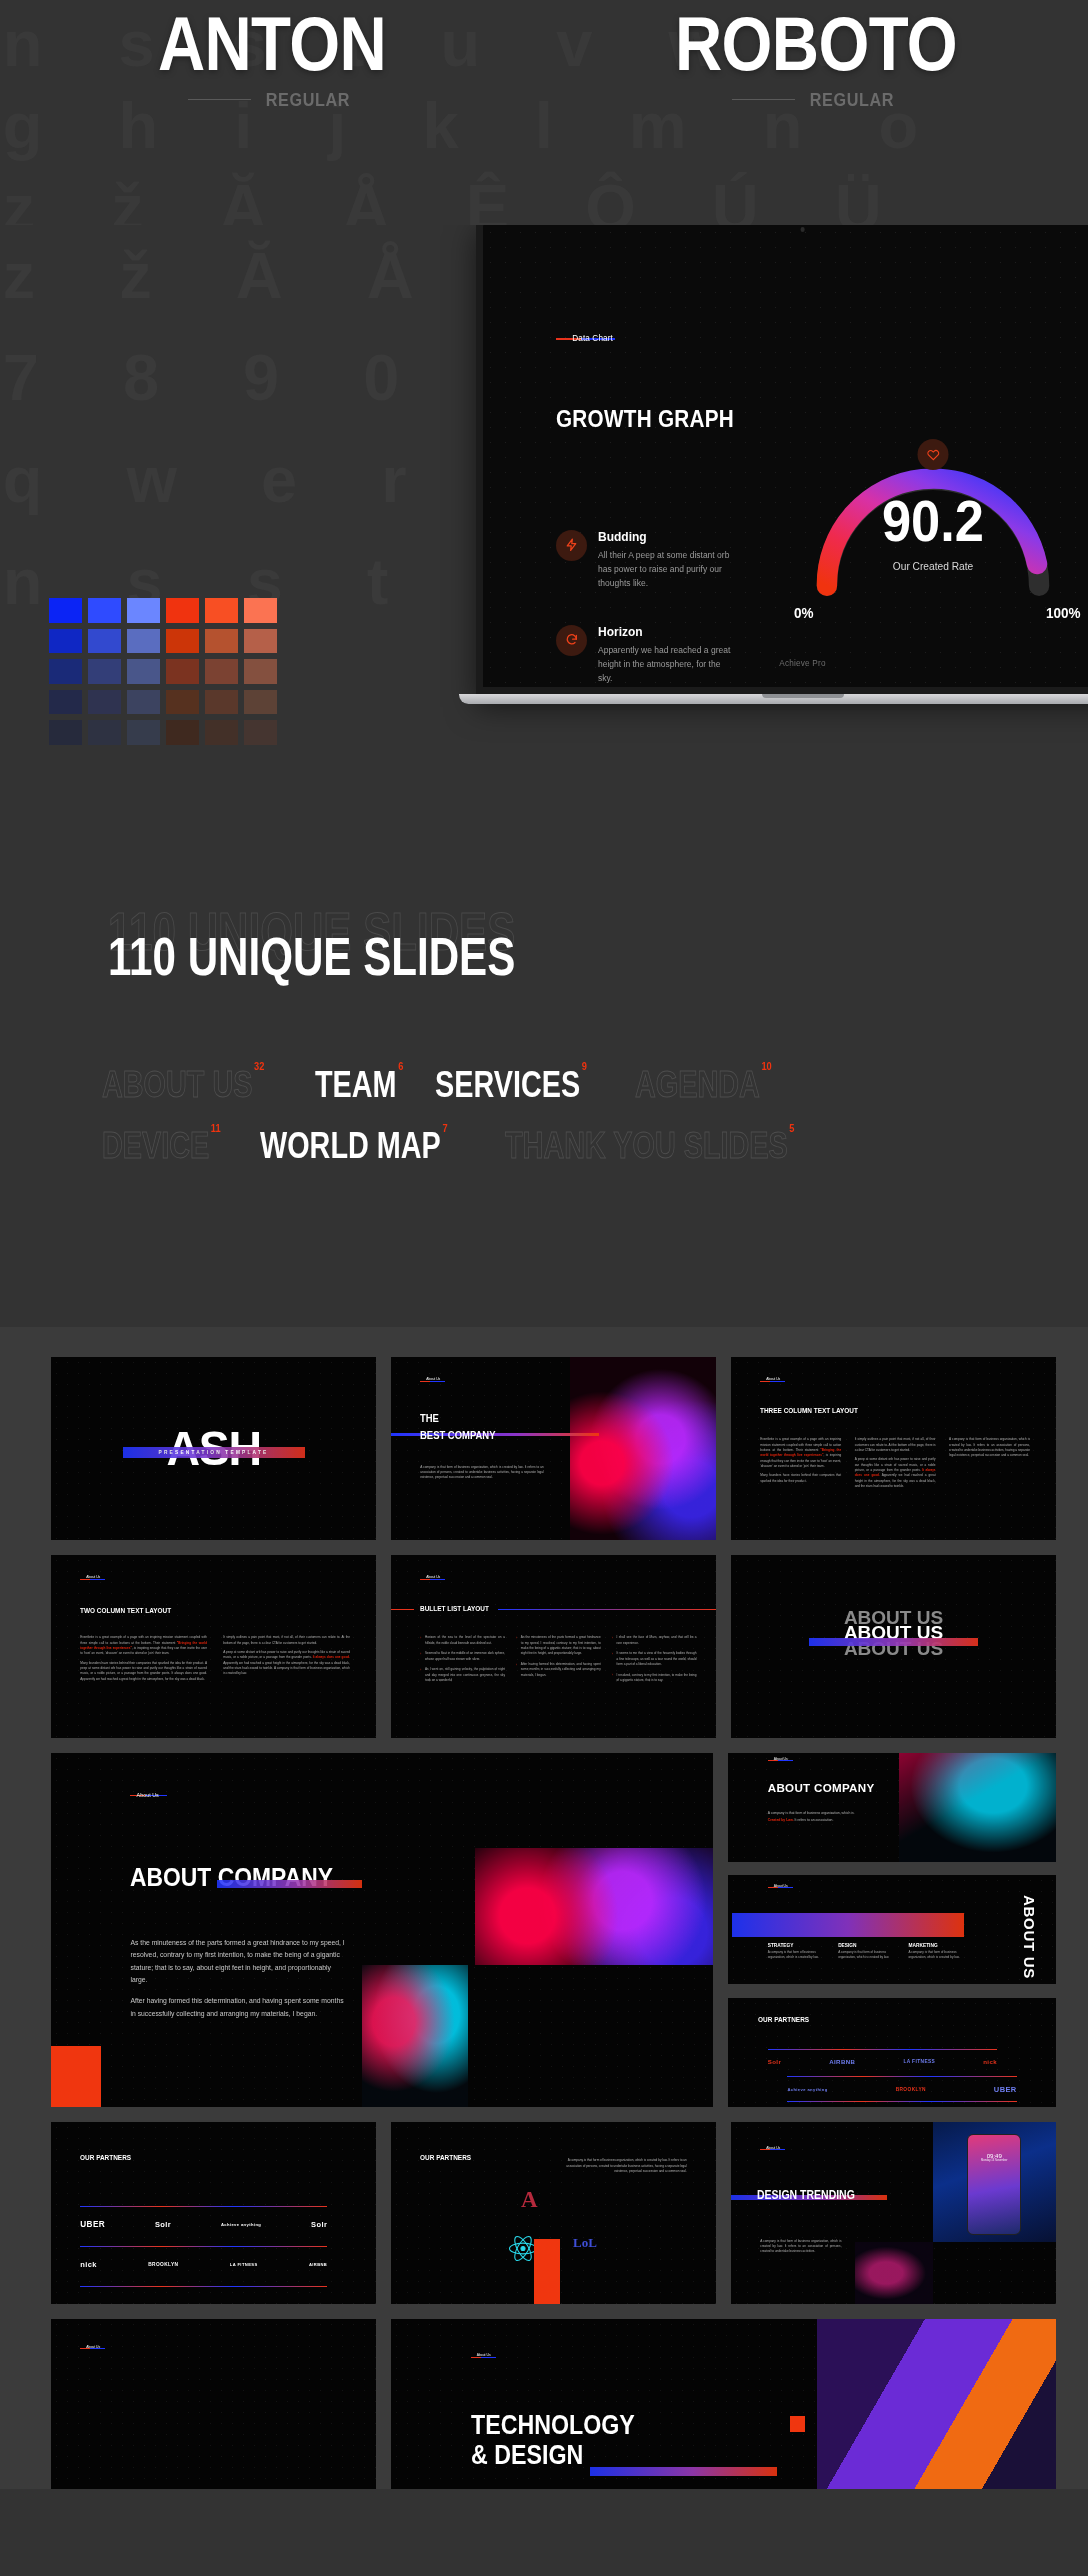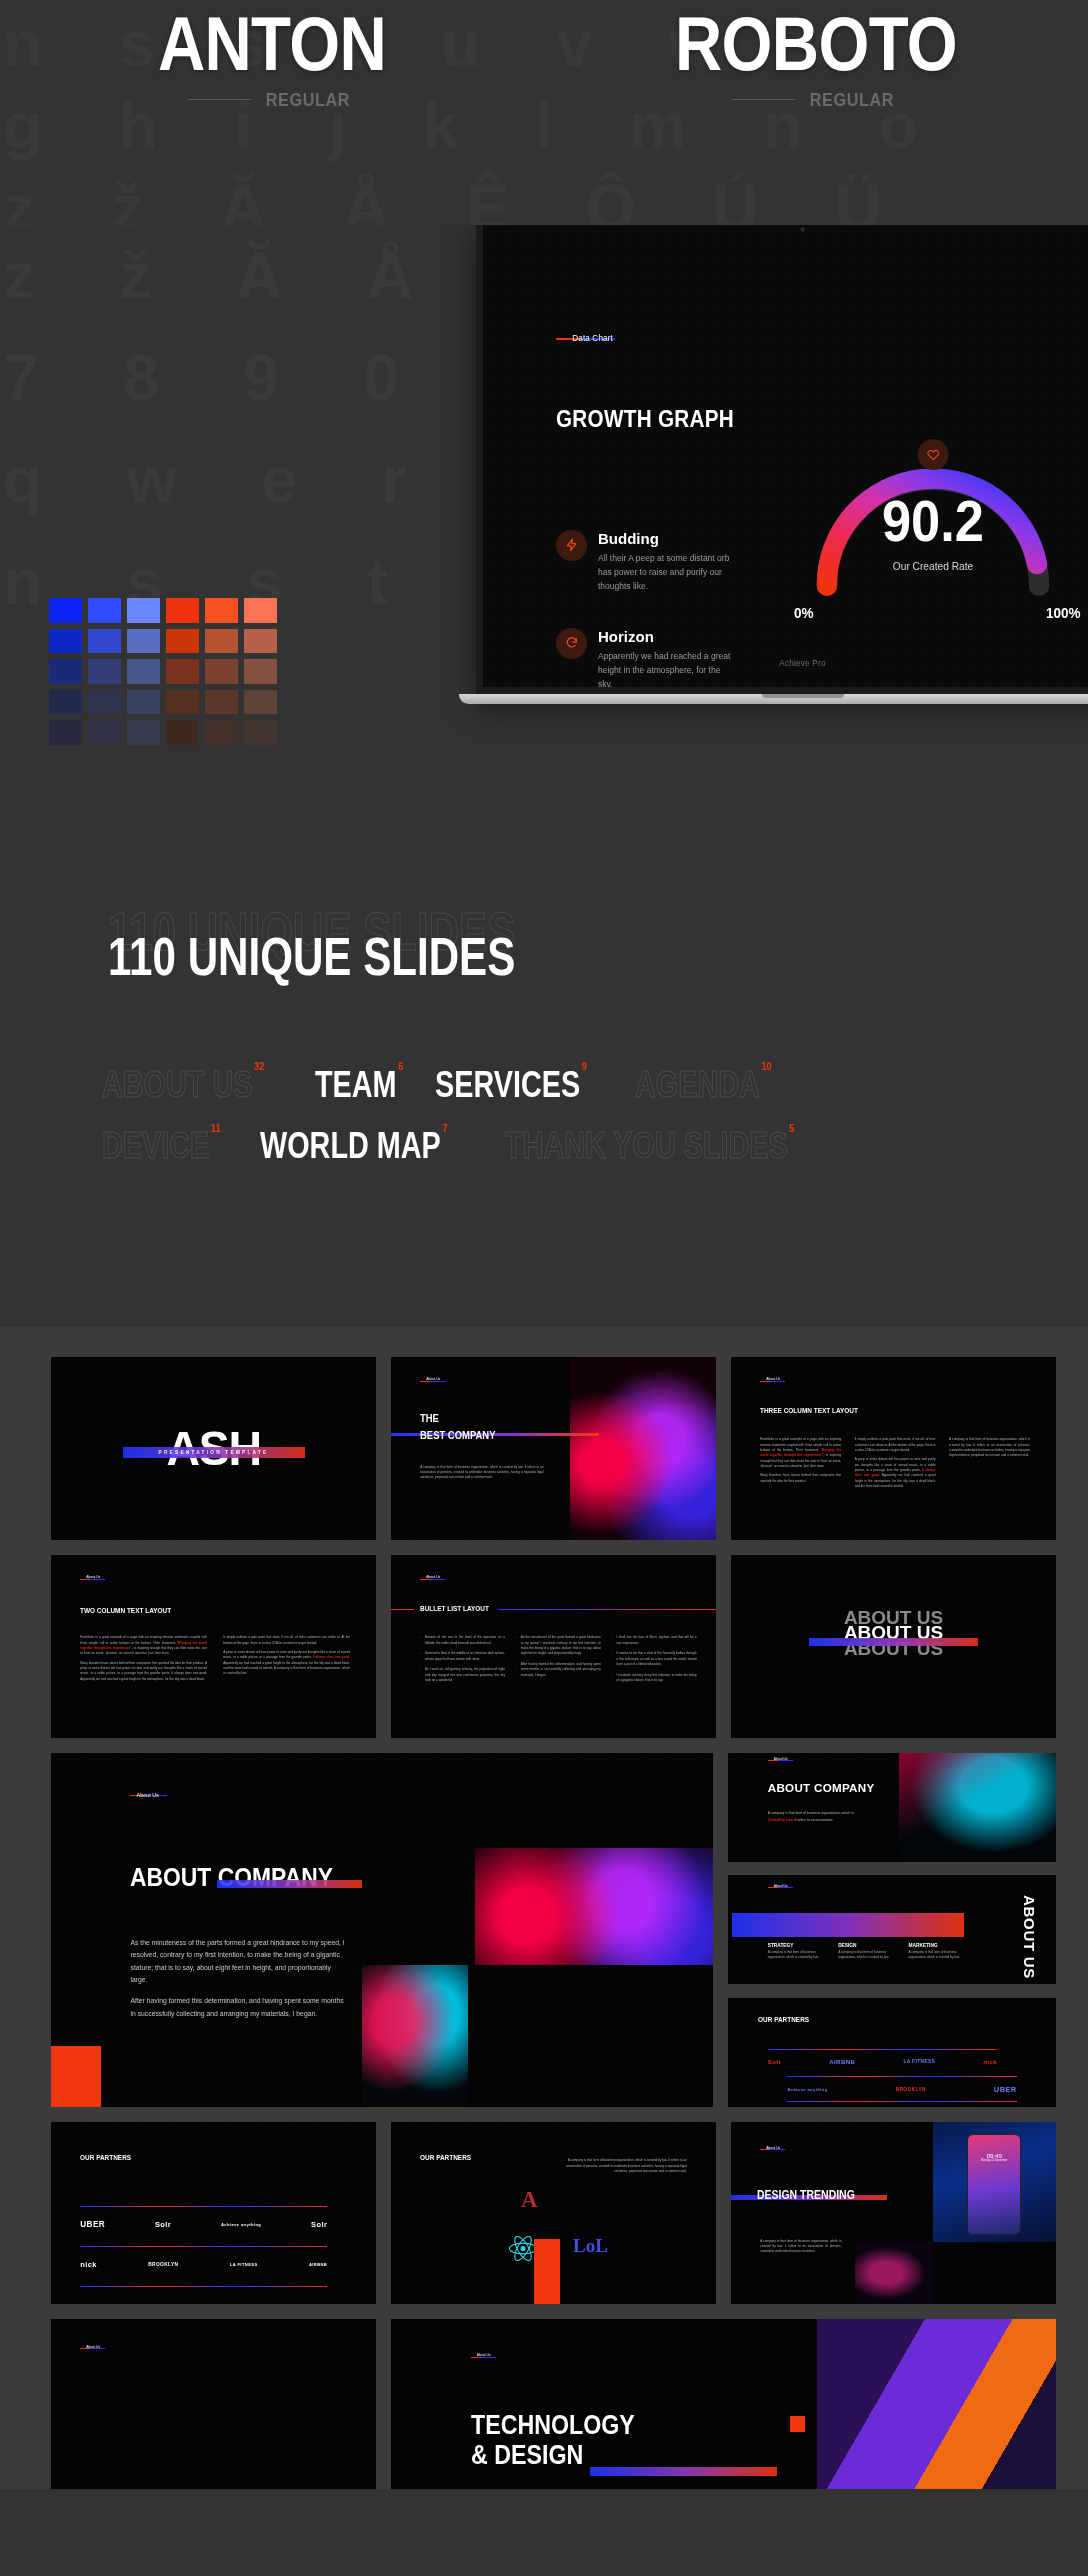--- a/index.html
+++ b/index.html
@@ -48,21 +48,21 @@
   .eyebrow{display:flex;align-items:center;gap:0;position:relative}
   .eyebrow .l-red{width:24.5px;height:1.4px;background:#e8331c}
   .eyebrow .l-blue{width:34px;height:1.4px;background:#1f35ff}
   .eyebrow .lbl{position:absolute;left:16.3px;top:-4.1px;font-size:8.2px;color:#ffffff;letter-spacing:0.1px}
 
   .scr-title{font-family:"Liberation Sans Narrow","Liberation Sans",sans-serif;font-weight:700;
     color:#fff;font-size:23px;letter-spacing:0.3px;transform:scaleX(.9);transform-origin:left}
   .feat{display:flex;gap:11px;margin-top:20.4px}
   .feat-ic{width:31px;height:31px;border-radius:50%;background:#3d1a10;flex:0 0 31px;display:flex;
     align-items:center;justify-content:center}
-  .feat-h{color:#fff;font-size:15px;font-weight:700;margin-bottom:4.1px}
+  .feat-h{color:#fff;font-size:12px;font-weight:700;margin-bottom:4.1px}
   .feat-p{color:#9b9b9b;font-size:8.5px;line-height:1.65;max-width:135px}
 
   .gauge-wrap{position:absolute;right:53px;top:169px;width:272px;height:204px}
   .gauge-val{position:absolute;left:0;right:0;top:102px;text-align:center;
     font-family:"Liberation Sans Narrow","Liberation Sans",sans-serif;font-weight:700;
     font-size:57px;color:#fff;line-height:.9;transform:scaleX(.92)}
   .gauge-sub{position:absolute;left:0;right:0;top:167px;text-align:center;font-size:10.2px;color:#d8d8d8}
   .gauge-heart{position:absolute;left:50%;top:45px;transform:translateX(-50%);width:31px;height:31px;
     border-radius:50%;background:#3d1a10;display:flex;align-items:center;justify-content:center}
   .g-min{position:absolute;left:-4.1px;bottom:-23px;font-family:"Liberation Sans Narrow","Liberation Sans",sans-serif;
@@ -554,21 +554,21 @@
       <div style="position:absolute;left:36%;top:62%;color:#29d8ea;font-size:17.7px">
         <svg width="30" height="27" viewBox="0 0 44 40" fill="none" stroke="#29d8ea" stroke-width="1.6">
           <ellipse cx="22" cy="20" rx="20" ry="8"></ellipse>
             <ellipse cx="22" cy="20" rx="20" ry="8" transform="rotate(60 22 20)"></ellipse>
           <ellipse cx="22" cy="20" rx="20" ry="8" transform="rotate(120 22 20)"></ellipse>
             <circle cx="22" cy="20" r="3" fill="#29d8ea"></circle>
         </svg>
       </div>
       <div class="orange-sq" style="left:44%;width:8%;top:64%;bottom:0"></div>
       <div style="position:absolute;left:56%;top:62%;color:#3f4fd8;font-family:'Liberation Serif',serif;
-                  font-size:19px;font-weight:700">LoL</div>
+                  font-size:13px;font-weight:700">LoL</div>
     </div>
 
     <div class="slide">
       <div class="sdot"></div>
       <div class="art art-phone" style="left:62%;right:0;top:0;height:66%">
         <div style="position:absolute;left:28%;right:28%;top:10%;bottom:6%;border-radius:6.1px;
                     background:linear-gradient(170deg,#e23a7a,#6b3ad0 55%,#1e2a6b);border:1.4px solid #222;
                     color:#fff;font-size:6.1px;text-align:center;padding-top:17.7px">
           <div>09:49</div>
           <div style="font-size:2.7px;opacity:.9">Monday 13 November</div>

